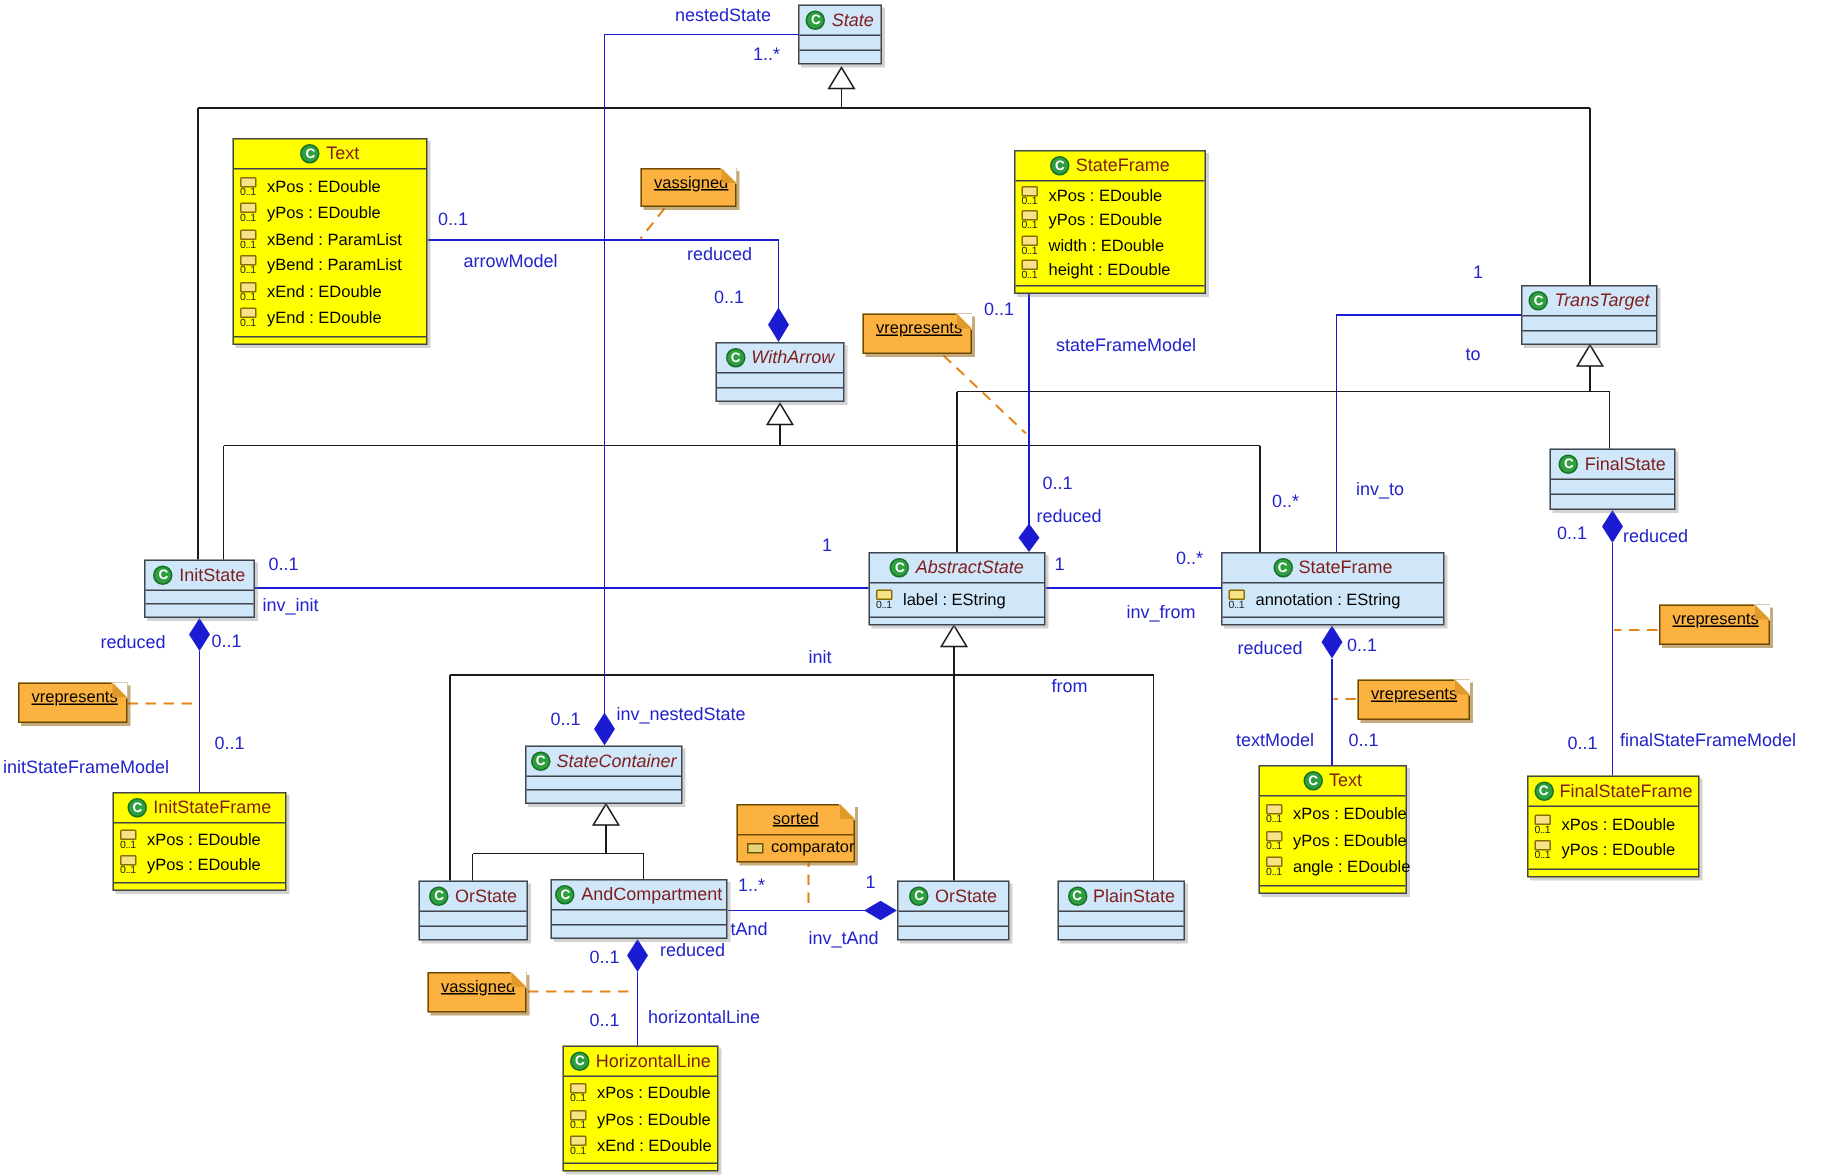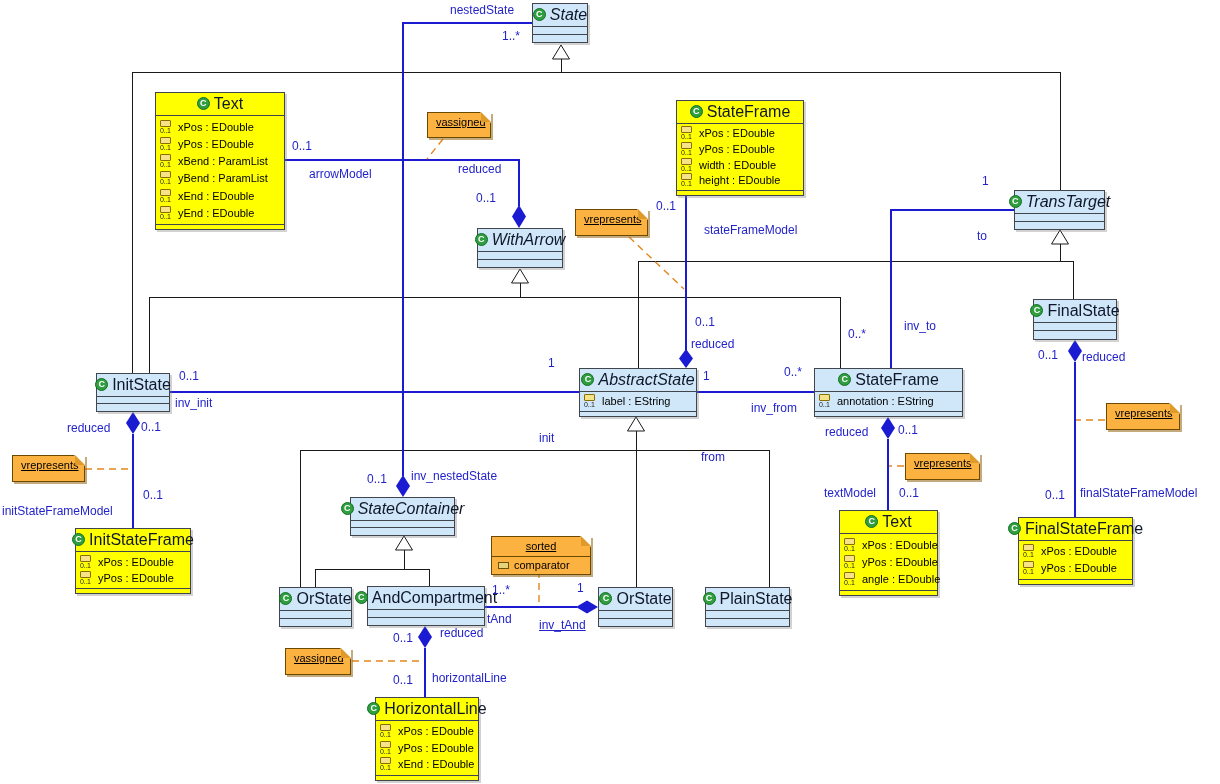--- a/index.html
+++ b/index.html
@@ -13,21 +13,21 @@
   .uml-class{
     position:absolute;box-sizing:border-box;display:flex;flex-direction:column;
     background:var(--fill-blue,#cfe7f8);border:1px solid #41454d;
     box-shadow:2px 2px 0 rgba(125,125,125,.35);
   }
   .uml-class.yellow{background:var(--fill-yellow,#ffff00);}
   .cls-header{
     flex:0 0 auto;display:flex;align-items:center;justify-content:center;gap:4px;
     border-bottom:1px solid #41454d;padding:2px 3px;min-height:15px;
   }
-  .cls-name{font-size:16px;color:#0f172a;white-space:nowrap;line-height:1.1;}
+  .cls-name{font-size:12px;color:#7f1d1d;white-space:nowrap;line-height:1.1;}
   .uml-class.abstract .cls-name{font-style:italic;}
   .cls-icon{
     flex:0 0 auto;width:13px;height:13px;border-radius:50%;
     background:var(--icon-green,#2f9e3f);border:1px solid #156f28;box-sizing:border-box;
     color:#fff;font-size:9px;font-weight:bold;line-height:11px;text-align:center;
   }
   .comp{flex:1 1 0;}
   .comp + .comp{border-top:1px solid #41454d;}
   .attrs{flex:1 1 auto;display:flex;flex-direction:column;justify-content:space-evenly;padding:1px 0;}
   .attr-row{display:flex;align-items:center;gap:3px;padding:0 4px;}
@@ -452,21 +452,21 @@
     </div>
     <div class="uml-note" style="left: 427px; top: 112px; width: 64px; min-height: 26px;">
       <div class="note-title">vassigned</div>
     </div>
     <div class="uml-note" style="left: 575px; top: 209px; width: 73px; min-height: 27px;">
       <div class="note-title">vrepresents</div>
     </div>
     <div class="uml-note" style="left: 12px; top: 455px; width: 73px; min-height: 27px;">
       <div class="note-title">vrepresents</div>
     </div>
-    <div class="uml-note with-attr" style="left: 491px; top: 536px; width: 100px; min-height: 35px;">
+    <div class="uml-note with-attr" style="left: 491px; top: 536px; width: 79px; min-height: 35px;">
       <div class="note-title">sorted</div>
       <div class="note-attr-row">
         <span class="note-attr-icon"></span>
         <span>comparator</span>
       </div>
     </div>
     <div class="uml-note" style="left: 285px; top: 648px; width: 66px; min-height: 27px;">
       <div class="note-title">vassigned</div>
     </div>
     <div class="uml-note" style="left: 905px; top: 453px; width: 75px; min-height: 27px;">
@@ -507,18 +507,18 @@
     <div class="edge-label" style="left: 2px; top: 505px;">initStateFrameModel</div>
     <div class="edge-label" style="left: 1038px; top: 349px;">0..1</div>
     <div class="edge-label" style="left: 1082px; top: 351px;">reduced</div>
     <div class="edge-label" style="left: 1045px; top: 489px;">0..1</div>
     <div class="edge-label" style="left: 1080px; top: 487px;">finalStateFrameModel</div>
     <div class="edge-label" style="left: 367px; top: 473px;">0..1</div>
     <div class="edge-label" style="left: 411px; top: 470px;">inv_nestedState</div>
     <div class="edge-label" style="left: 492px; top: 584px;">1..*</div>
     <div class="edge-label" style="left: 487px; top: 613px;">tAnd</div>
     <div class="edge-label" style="left: 577px; top: 582px;">1</div>
-    <div class="edge-label" style="left: 539px; top: 619px; text-decoration: underline;">inv_tAnd</div>
+    <div class="edge-label" style="left: 539px; top: 619px;">inv_tAnd</div>
     <div class="edge-label" style="left: 393px; top: 632px;">0..1</div>
     <div class="edge-label" style="left: 440px; top: 627px;">reduced</div>
     <div class="edge-label" style="left: 393px; top: 674px;">0..1</div>
     <div class="edge-label" style="left: 432px; top: 672px;">horizontalLine</div>
   </div>
 
 </body></html>

